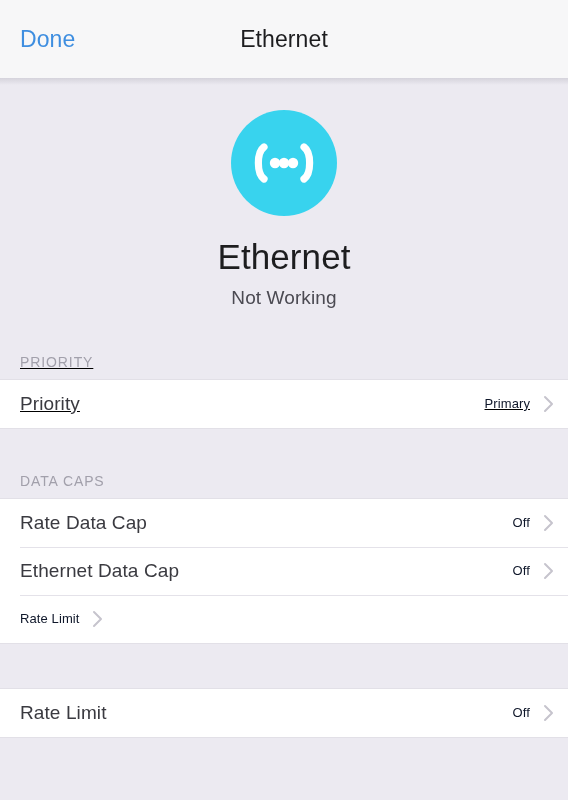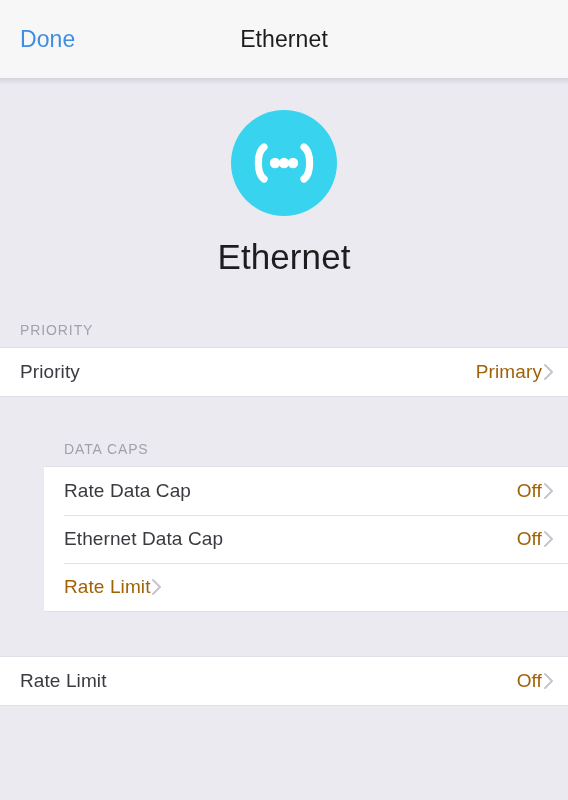--- a/index.html
+++ b/index.html
@@ -112,22 +112,22 @@
 
   
   .section-header {
     font-size: 14px;
     color: #a2a0ab;
     letter-spacing: 0.9px;
     padding: 0 0 9px 20px;
     text-transform: uppercase;
   }
 
-  .section-priority   { margin-top: 45px; }
-  .section-datacaps   { margin-top: 44px; padding-left: 44px; }
+  .section-priority   { margin-top: 45px; text-decoration: underline; }
+  .section-datacaps   { margin-top: 44px; }
   .section-advanced   { margin-top: 44px; }
 
   .group {
     background: #ffffff;
     border-top: 1px solid #e2e0e7;
     border-bottom: 1px solid #e2e0e7;
   }
 
   .row {
     position: relative;
@@ -150,24 +150,25 @@
 
   .row-label {
     font-size: 19px;
     color: #3a3a40;
     letter-spacing: 0.1px;
     flex: 1 1 auto;
     white-space: nowrap;
   }
 
   .row-value {
-    font-size: 19px;
-    color: #a16207;
+    font-size: 13px;
+    color: #0f172a;
     letter-spacing: 0.1px;
     white-space: nowrap;
+    margin-right: 12px;
   }
 
   .chevron {
     flex: 0 0 auto;
     width: 12px;
     height: 20px;
     display: flex;
     align-items: center;
     justify-content: center;
   }
@@ -189,20 +190,21 @@
       <div class="hero-icon">
         <svg width="70" height="46" viewBox="0 0 70 46" aria-hidden="true">
           <path d="M15 7 C7.5 12.5 7.5 33.5 15 39" fill="none" stroke="#ffffff" stroke-width="7.2" stroke-linecap="round"></path>
           <path d="M55 7 C62.5 12.5 62.5 33.5 55 39" fill="none" stroke="#ffffff" stroke-width="7.2" stroke-linecap="round"></path>
           <circle cx="26" cy="23" r="5.2" fill="#ffffff"></circle>
           <circle cx="35" cy="23" r="5.2" fill="#ffffff"></circle>
           <circle cx="44" cy="23" r="5.2" fill="#ffffff"></circle>
         </svg>
       </div>
       <div class="hero-name">Ethernet</div>
+      <div class="hero-status">Not Working</div>
     </div>
 
     <div class="section-priority">
       <div class="section-header">PRIORITY</div>
       <div class="group">
         <div class="row">
           <span class="row-label">Priority</span>
           <span class="row-value">Primary</span>
           <span class="chevron">
             <svg width="11" height="18" viewBox="0 0 11 18" aria-hidden="true">

